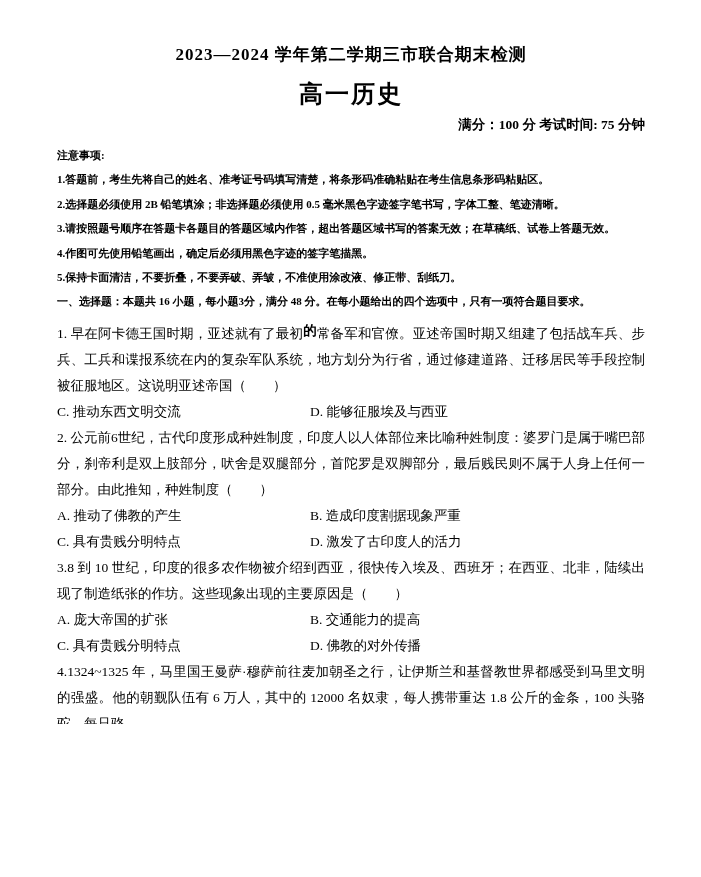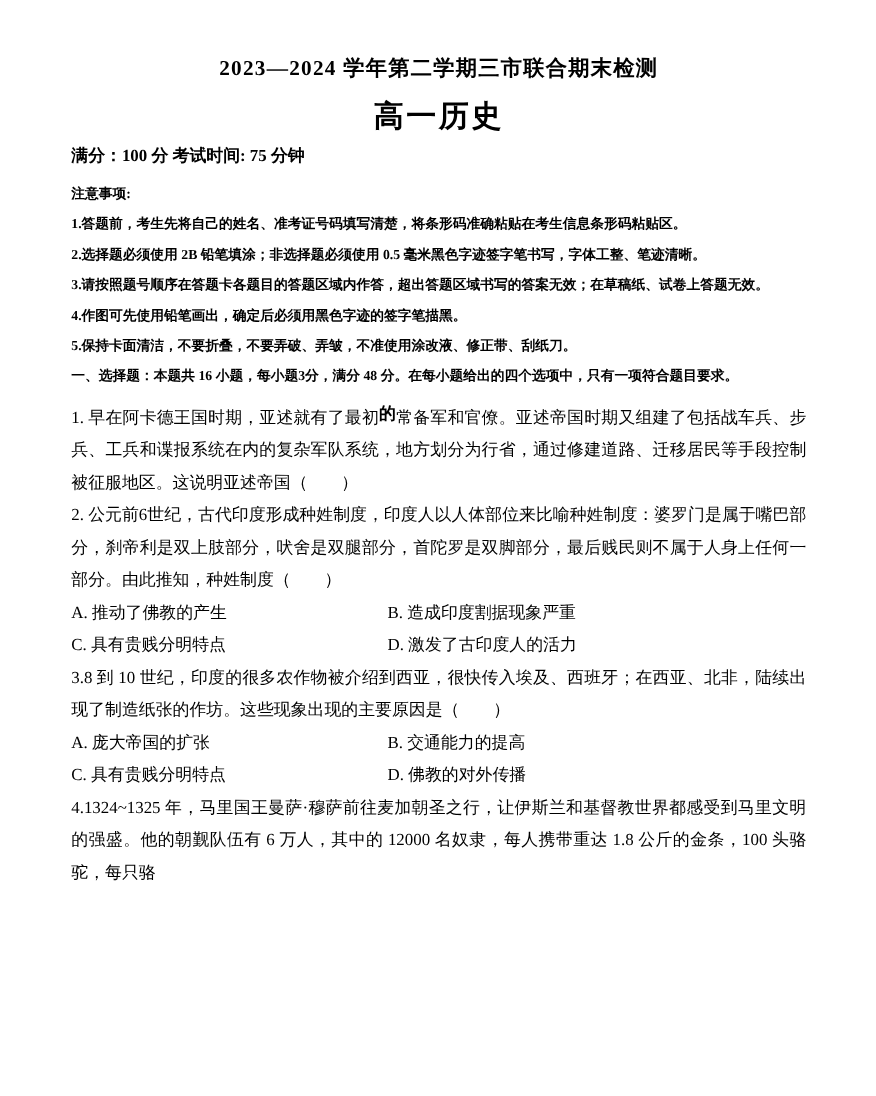--- a/index.html
+++ b/index.html
@@ -33,21 +33,21 @@
     font-size: 24px;
     font-weight: bold;
     text-align: center;
     line-height: 24px;
     margin: 0 0 10px 0;
     letter-spacing: 2px;
   }
   .exam-info {
     font-size: 13.5px;
     font-weight: bold;
-    text-align: left;
+    text-align: right;
     line-height: 18px;
     margin: 0 0 9px 0;
   }
   .notice p {
     font-size: 11px;
     font-weight: bold;
     line-height: 24.4px;
     margin: 0;
     text-align: justify;
     text-justify: inter-ideograph;
@@ -98,20 +98,24 @@
     <p>2.选择题必须使用 2B 铅笔填涂；非选择题必须使用 0.5 毫米黑色字迹签字笔书写，字体工整、笔迹清晰。</p>
     <p>3.请按照题号顺序在答题卡各题目的答题区域内作答，超出答题区域书写的答案无效；在草稿纸、试卷上答题无效。</p>
     <p>4.作图可先使用铅笔画出，确定后必须用黑色字迹的签字笔描黑。</p>
     <p>5.保持卡面清洁，不要折叠，不要弄破、弄皱，不准使用涂改液、修正带、刮纸刀。</p>
     <p>一、选择题：本题共 16 小题，每小题3分，满分 48 分。在每小题给出的四个选项中，只有一项符合题目要求。</p>
   </div>
 
   <div class="questions">
 
     <p class="stem"><span>1. 早在阿卡德王国时期，亚述就有了最初</span><span class="em-char">的</span><span>常备军和官僚。亚述帝国时期又组建了包括战车兵、步兵、工兵和谍报系统在内的复杂军队系统，地方划分为行省，通过修建道路、迁移居民等手段控制被征服地区。这说明亚述帝国（　　）</span></p>
+    <div class="opt-row">
+      <span class="opt-col1">C. 推动东西文明交流</span>
+      <span class="opt-col2">D. 能够征服埃及与西亚</span>
+    </div>
 
     <p class="stem">2. 公元前6世纪，古代印度形成种姓制度，印度人以人体部位来比喻种姓制度：婆罗门是属于嘴巴部分，刹帝利是双上肢部分，吠舍是双腿部分，首陀罗是双脚部分，最后贱民则不属于人身上任何一部分。由此推知，种姓制度（　　）</p>
     <div class="opt-row">
       <span class="opt-col1">A. 推动了佛教的产生</span>
       <span class="opt-col2">B. 造成印度割据现象严重</span>
     </div>
     <div class="opt-row">
       <span class="opt-col1">C. 具有贵贱分明特点</span>
       <span class="opt-col2">D. 激发了古印度人的活力</span>
     </div>

